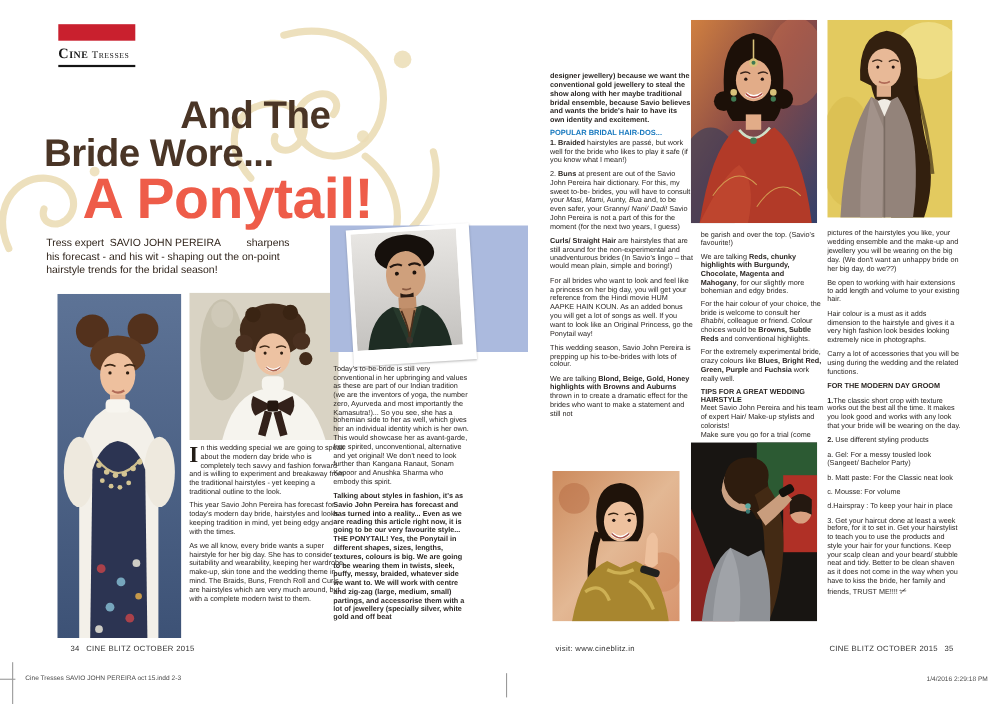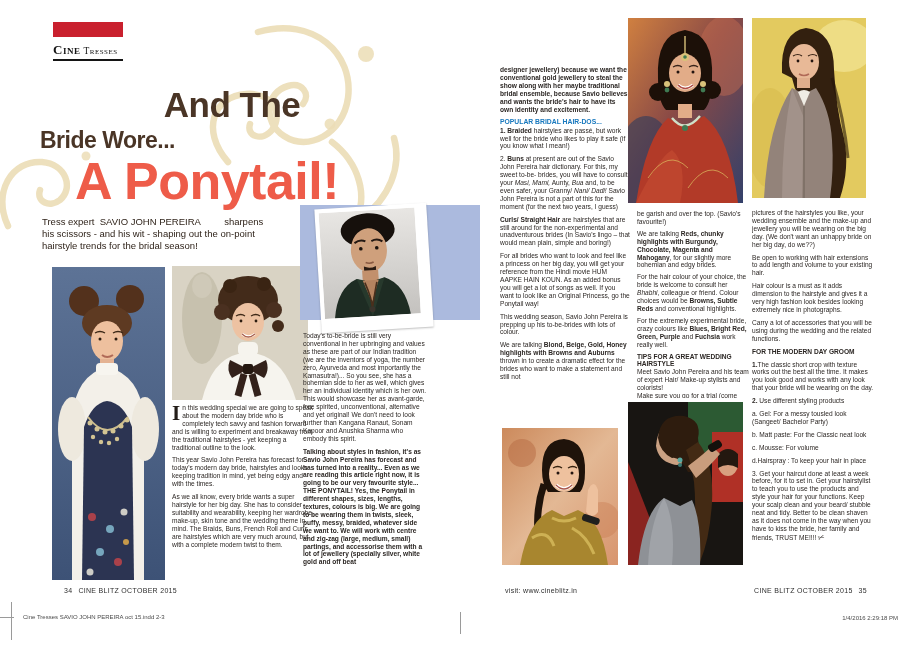--- a/index.html
+++ b/index.html
@@ -11,21 +11,21 @@
   .brand-bar{height:15px;background:var(--accent-red,#c9202e);}
   .brand-text{margin-top:3px;border-bottom:2px solid #141414;padding-bottom:1px;
               font-family:"Liberation Serif",serif;font-variant:small-caps;color:#141414;white-space:nowrap;}
   .brand-main{font-size:13px;font-weight:bold;letter-spacing:.5px;}
   .brand-sub{font-size:9.5px;margin-left:3px;letter-spacing:.5px;}
   
   .flourish{position:absolute;left:0;top:10px;z-index:0;}
   .headline{position:absolute;left:40px;top:66px;width:320px;z-index:2;font-weight:bold;letter-spacing:-.5px;}
   .t-line{display:block;font-family:"Liberation Sans",sans-serif;color:var(--title-brown,#4a3526);}
   .t1{font-size:35px;line-height:36px;padding-left:64px;text-align:center;}
-  .t2{font-size:23px;line-height:34px;}
+  .t2{font-size:35px;line-height:34px;}
   .t3{font-size:52px;line-height:48px;padding-left:14px;color:var(--ponytail-coral,#ee5c49);text-align:center;}
   .standfirst{position:absolute;left:42px;top:206px;width:262px;z-index:2;
               font-size:9.5px;line-height:1.3;color:#30241b;white-space:pre-wrap;}
   
   .col{position:absolute;font-size:6.6px;line-height:1.2;color:#2c2724;overflow:hidden;text-align:left;}
   .col p{margin:0 0 5px 0;}
   .col p.tight{margin-bottom:0;}
   .b{font-weight:bold;}
   .i{font-style:italic;}
   .h-blue{color:var(--heading-blue,#1778be);font-weight:bold;margin-bottom:0 !important;font-size:6.8px;}
@@ -93,21 +93,21 @@
     </div>
   </div>
 
   <h1 class="headline">
     <span class="t-line t1">And The</span>
     <span class="t-line t2">Bride Wore...</span>
     <span class="t-line t3">A Ponytail!</span>
   </h1>
 
   <p class="standfirst">Tress expert  SAVIO JOHN PEREIRA         sharpens
-his scissors - and his wit - shaping out the on-point
+his forecast - and his wit - shaping out the on-point
 hairstyle trends for the bridal season!</p>
 
   <div class="stylist-block">
     <div class="stylist-frame">
       <svg viewBox="0 0 96 106">
         <defs>
             <linearGradient id="g3" x1="0" y1="0" x2="0" y2="1">
               <stop offset="0" stop-color="#e8e6e3"></stop>
               <stop offset="1" stop-color="#c4c2bf"></stop>
             </linearGradient>

